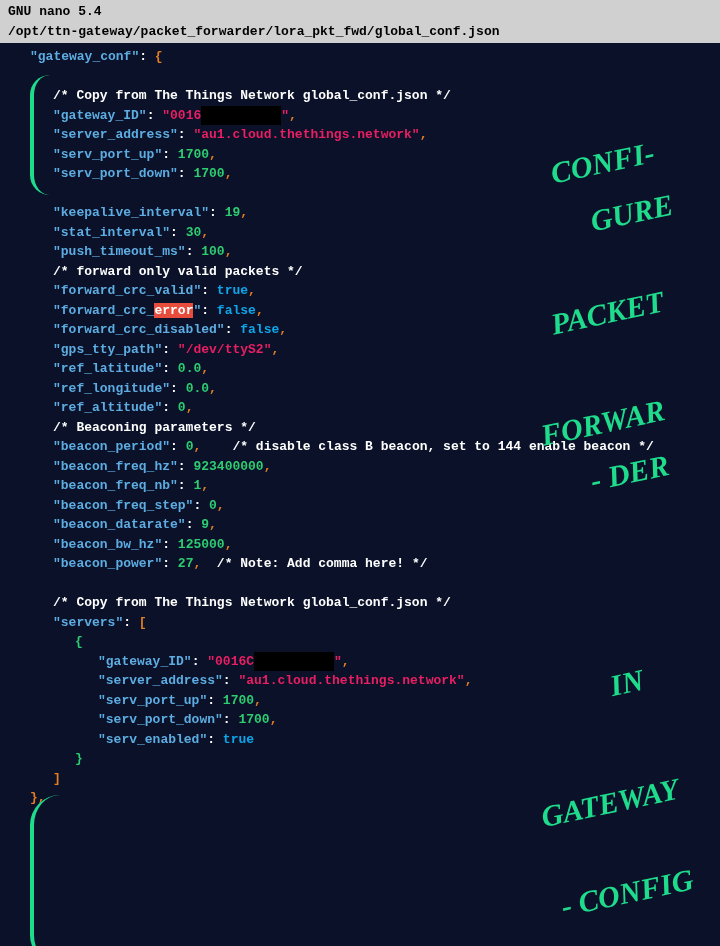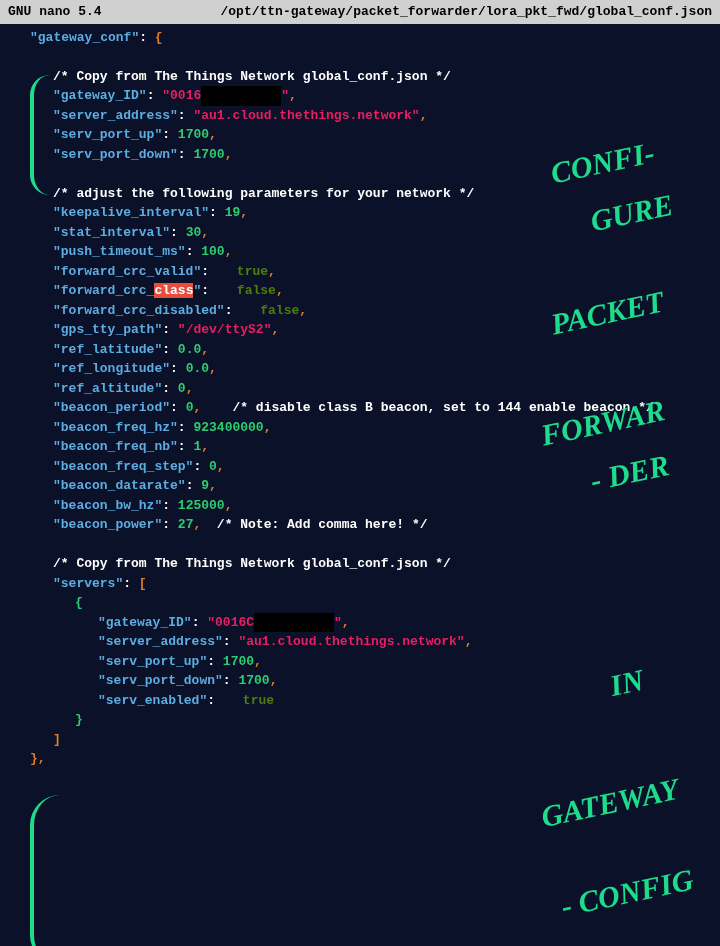--- a/index.html
+++ b/index.html
@@ -13,35 +13,36 @@
       overflow: hidden;
       position: relative;
     }
     .title-bar {
       background: #d0d0d0;
       color: #000;
       padding: 2px 8px;
       display: flex;
       justify-content: space-between;
       font-weight: bold;
+      flex-direction: column;
     }
     .editor {
       padding: 4px 8px;
       color: #fff;
       font-weight: bold;
     }
     .line { white-space: pre; }
     .indent1 { padding-left: 22px; }
     .indent2 { padding-left: 45px; }
     .indent3 { padding-left: 67px; }
     .indent4 { padding-left: 90px; }
     .key { color: #5dade2; }
     .string { color: #e91e63; }
     .number { color: #2ecc71; }
-    .bool { color: #4d7c0f; margin-left: 20px; }
+    .bool { color: #0ea5e9; }
     .comment { color: #fff; }
     .punct { color: #fff; }
     .brace-open { color: #e67e22; }
     .brace-open2 { color: #2ecc71; }
     .bracket { color: #e67e22; }
     .highlight { background: #e74c3c; color: #fff; }
     .comma { color: #e67e22; }
     .redacted { background: #000; color: #000; display: inline-block; width: 80px; }
     .annotation {
       position: absolute;
@@ -70,31 +71,32 @@
 
 <div class="editor">
   <div class="line indent1"><span class="key">"gateway_conf"</span><span class="punct">: </span><span class="brace-open">{</span></div>
   <div class="line">&nbsp;</div>
   <div class="line indent2"><span class="comment">/* Copy from The Things Network global_conf.json */</span></div>
   <div class="line indent2"><span class="key">"gateway_ID"</span><span class="punct">: </span><span class="string">"0016</span><span class="redacted">x</span><span class="string">"</span><span class="comma">,</span></div>
   <div class="line indent2"><span class="key">"server_address"</span><span class="punct">: </span><span class="string">"au1.cloud.thethings.network"</span><span class="comma">,</span></div>
   <div class="line indent2"><span class="key">"serv_port_up"</span><span class="punct">: </span><span class="number">1700</span><span class="comma">,</span></div>
   <div class="line indent2"><span class="key">"serv_port_down"</span><span class="punct">: </span><span class="number">1700</span><span class="comma">,</span></div>
   <div class="line">&nbsp;</div>
-  <div class="line indent2"><span class="comment">/* adjust the following parameters for your network */</span></div>
   <div class="line indent2"><span class="key">"keepalive_interval"</span><span class="punct">: </span><span class="number">19</span><span class="comma">,</span></div>
   <div class="line indent2"><span class="key">"stat_interval"</span><span class="punct">: </span><span class="number">30</span><span class="comma">,</span></div>
   <div class="line indent2"><span class="key">"push_timeout_ms"</span><span class="punct">: </span><span class="number">100</span><span class="comma">,</span></div>
+  <div class="line indent2"><span class="comment">/* forward only valid packets */</span></div>
   <div class="line indent2"><span class="key">"forward_crc_valid"</span><span class="punct">: </span><span class="bool">true</span><span class="comma">,</span></div>
-  <div class="line indent2"><span class="key">"forward_crc_</span><span class="highlight">class</span><span class="key">"</span><span class="punct">: </span><span class="bool">false</span><span class="comma">,</span></div>
+  <div class="line indent2"><span class="key">"forward_crc_</span><span class="highlight">error</span><span class="key">"</span><span class="punct">: </span><span class="bool">false</span><span class="comma">,</span></div>
   <div class="line indent2"><span class="key">"forward_crc_disabled"</span><span class="punct">: </span><span class="bool">false</span><span class="comma">,</span></div>
   <div class="line indent2"><span class="key">"gps_tty_path"</span><span class="punct">: </span><span class="string">"/dev/ttyS2"</span><span class="comma">,</span></div>
   <div class="line indent2"><span class="key">"ref_latitude"</span><span class="punct">: </span><span class="number">0.0</span><span class="comma">,</span></div>
   <div class="line indent2"><span class="key">"ref_longitude"</span><span class="punct">: </span><span class="number">0.0</span><span class="comma">,</span></div>
   <div class="line indent2"><span class="key">"ref_altitude"</span><span class="punct">: </span><span class="number">0</span><span class="comma">,</span></div>
+  <div class="line indent2"><span class="comment">/* Beaconing parameters */</span></div>
   <div class="line indent2"><span class="key">"beacon_period"</span><span class="punct">: </span><span class="number">0</span><span class="comma">,    </span><span class="comment">/* disable class B beacon, set to 144 enable beacon */</span></div>
   <div class="line indent2"><span class="key">"beacon_freq_hz"</span><span class="punct">: </span><span class="number">923400000</span><span class="comma">,</span></div>
   <div class="line indent2"><span class="key">"beacon_freq_nb"</span><span class="punct">: </span><span class="number">1</span><span class="comma">,</span></div>
   <div class="line indent2"><span class="key">"beacon_freq_step"</span><span class="punct">: </span><span class="number">0</span><span class="comma">,</span></div>
   <div class="line indent2"><span class="key">"beacon_datarate"</span><span class="punct">: </span><span class="number">9</span><span class="comma">,</span></div>
   <div class="line indent2"><span class="key">"beacon_bw_hz"</span><span class="punct">: </span><span class="number">125000</span><span class="comma">,</span></div>
   <div class="line indent2"><span class="key">"beacon_power"</span><span class="punct">: </span><span class="number">27</span><span class="comma">,  </span><span class="comment">/* Note: Add comma here! */</span></div>
   <div class="line">&nbsp;</div>
   <div class="line indent2"><span class="comment">/* Copy from The Things Network global_conf.json */</span></div>
   <div class="line indent2"><span class="key">"servers"</span><span class="punct">: </span><span class="bracket">[</span></div>

